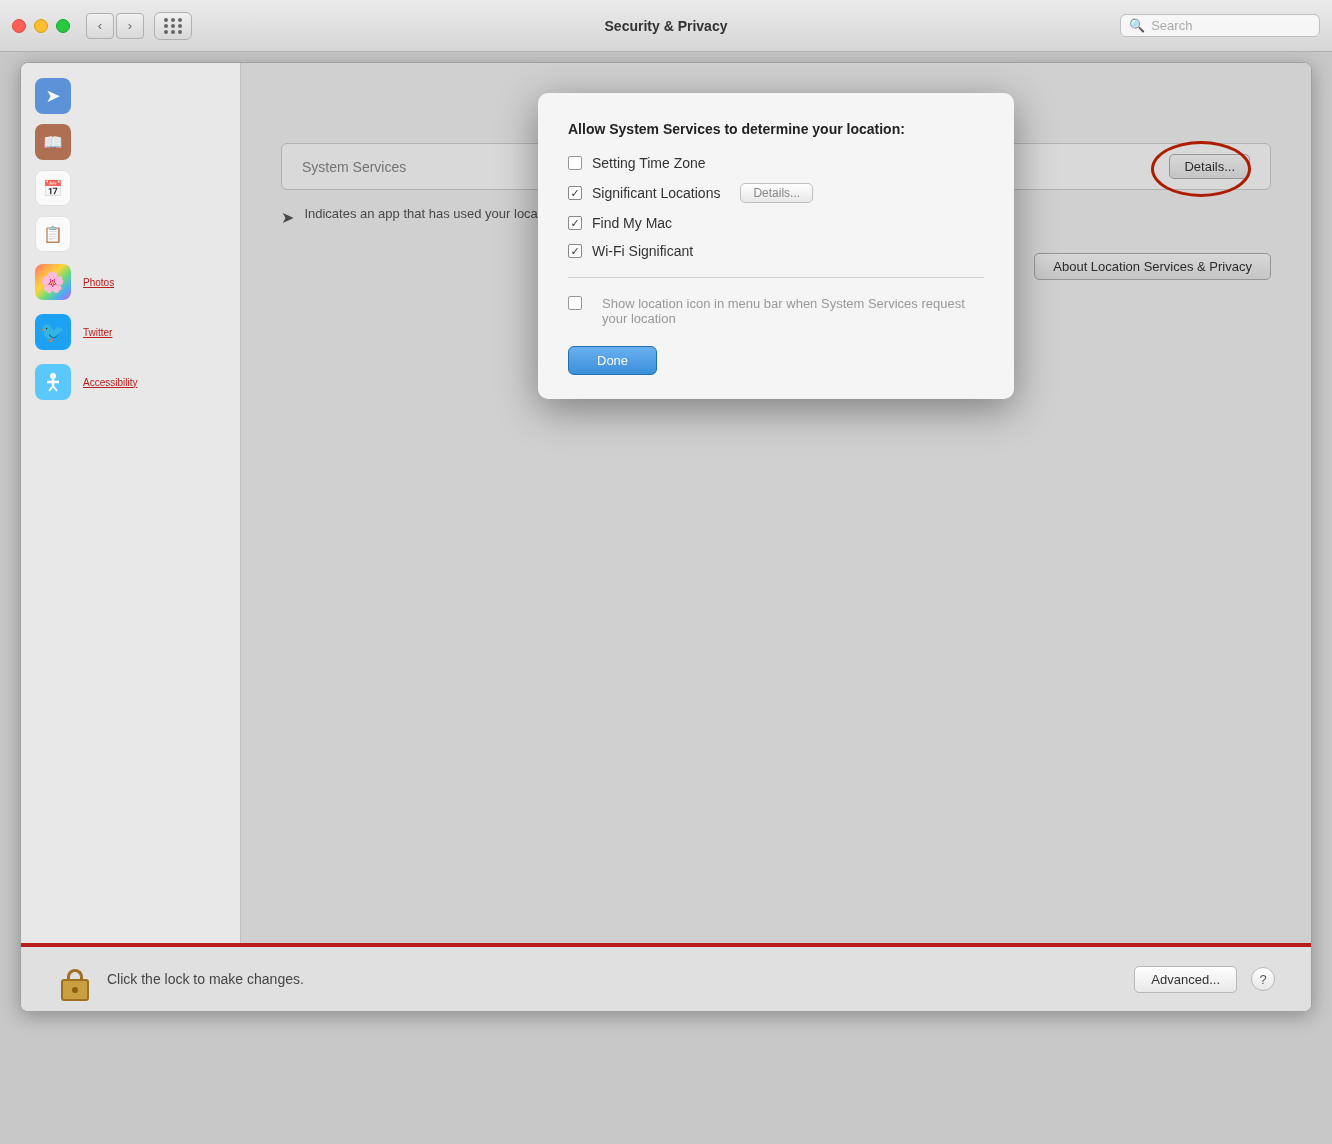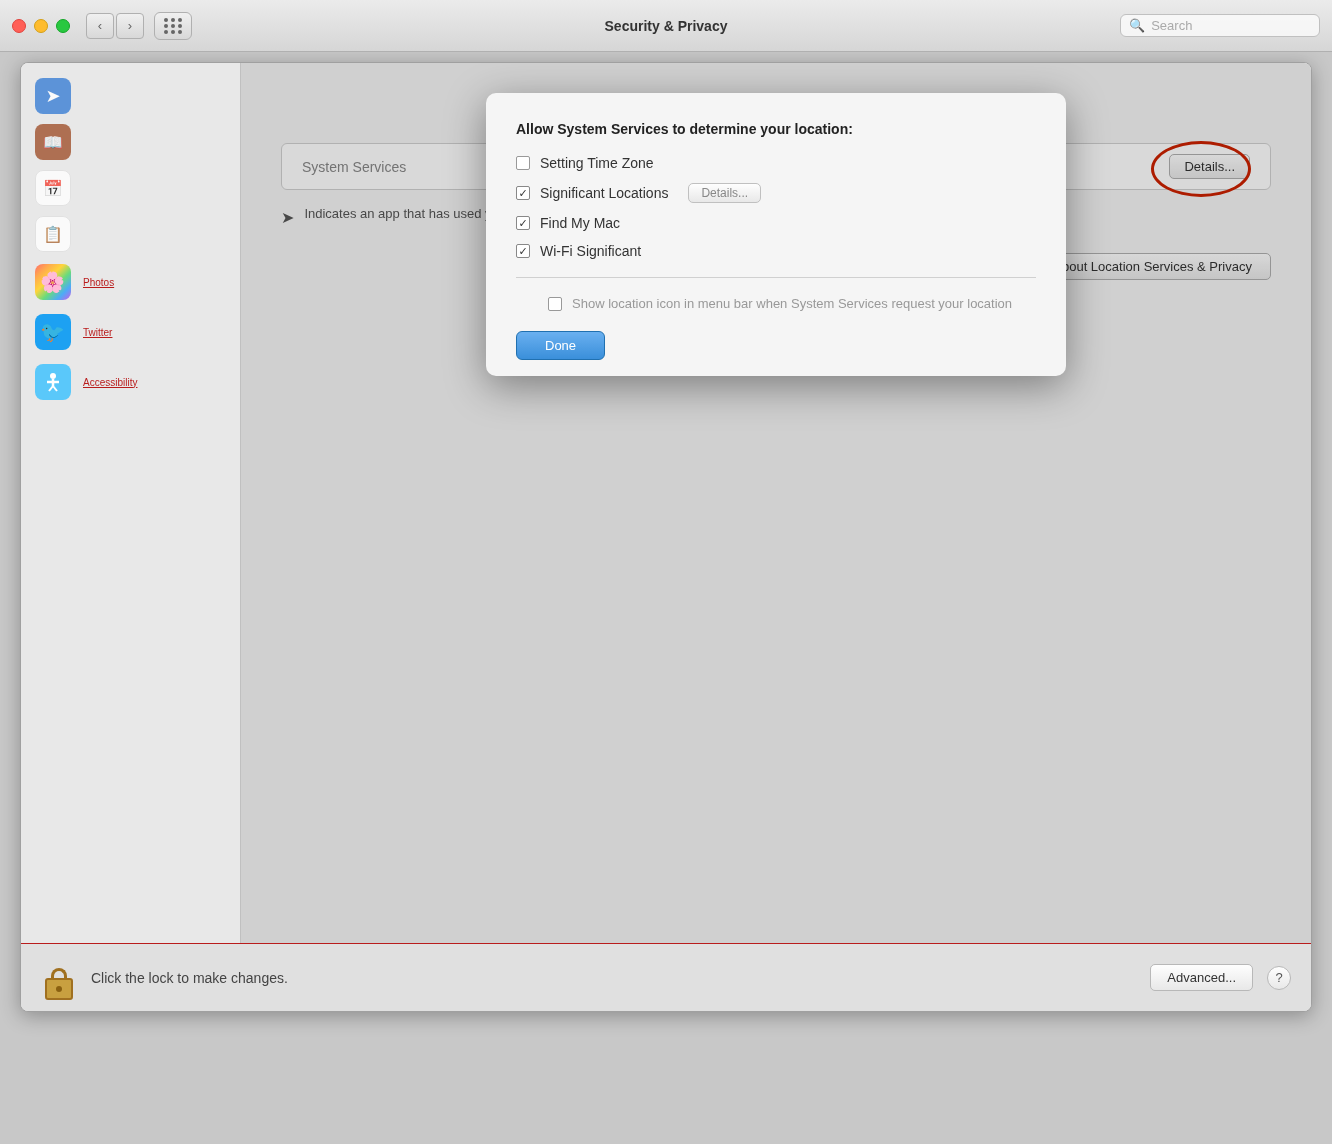--- a/index.html
+++ b/index.html
@@ -234,24 +234,24 @@
       padding: 5px 18px;
       font-size: 13px;
       cursor: pointer;
       color: #333;
     }
 
     
     .bottom-bar {
       height: 68px;
       background: #e0e0e0;
-      border-top: 1px solid #b91c1c;
-      display: flex;
-      align-items: center;
-      padding: 0 20px;
+      border-top: 4px solid #b91c1c;
+      display: flex;
+      align-items: center;
+      padding: 0 36px;
       gap: 14px;
     }
     .lock-icon {
       width: 36px;
       height: 44px;
       display: flex;
       flex-direction: column;
       align-items: center;
       justify-content: flex-end;
       flex-shrink: 0;
@@ -315,22 +315,22 @@
       display: flex;
       justify-content: center;
       align-items: flex-start;
       padding-top: 30px;
       z-index: 100;
     }
     .modal-sheet {
       background: #f5f5f5;
       border-radius: 10px;
       box-shadow: 0 10px 40px rgba(0,0,0,0.4);
-      width: 580px;
-      padding: 28px 30px 16px;
+      width: 476px;
+      padding: 28px 30px 24px;
     }
     .modal-title {
       font-size: 14px;
       font-weight: 700;
       color: #222;
       margin-bottom: 18px;
     }
     .checkbox-row {
       display: flex;
       align-items: center;
@@ -371,24 +371,22 @@
       cursor: pointer;
       margin-left: 10px;
     }
     .modal-divider {
       border: none;
       border-top: 1px solid #d0d0d0;
       margin: 18px 0;
     }
     .menu-bar-row {
       display: flex;
-      align-items: center;
-      gap: 10px;
+      gap: 20px;
       margin-bottom: 8px;
-      margin-left: 32px;
     }
     .menu-bar-label {
       font-size: 13px;
       color: #999;
     }
     .modal-done-row {
       display: flex;
       justify-content: flex-start;
       margin-top: 20px;
     }

